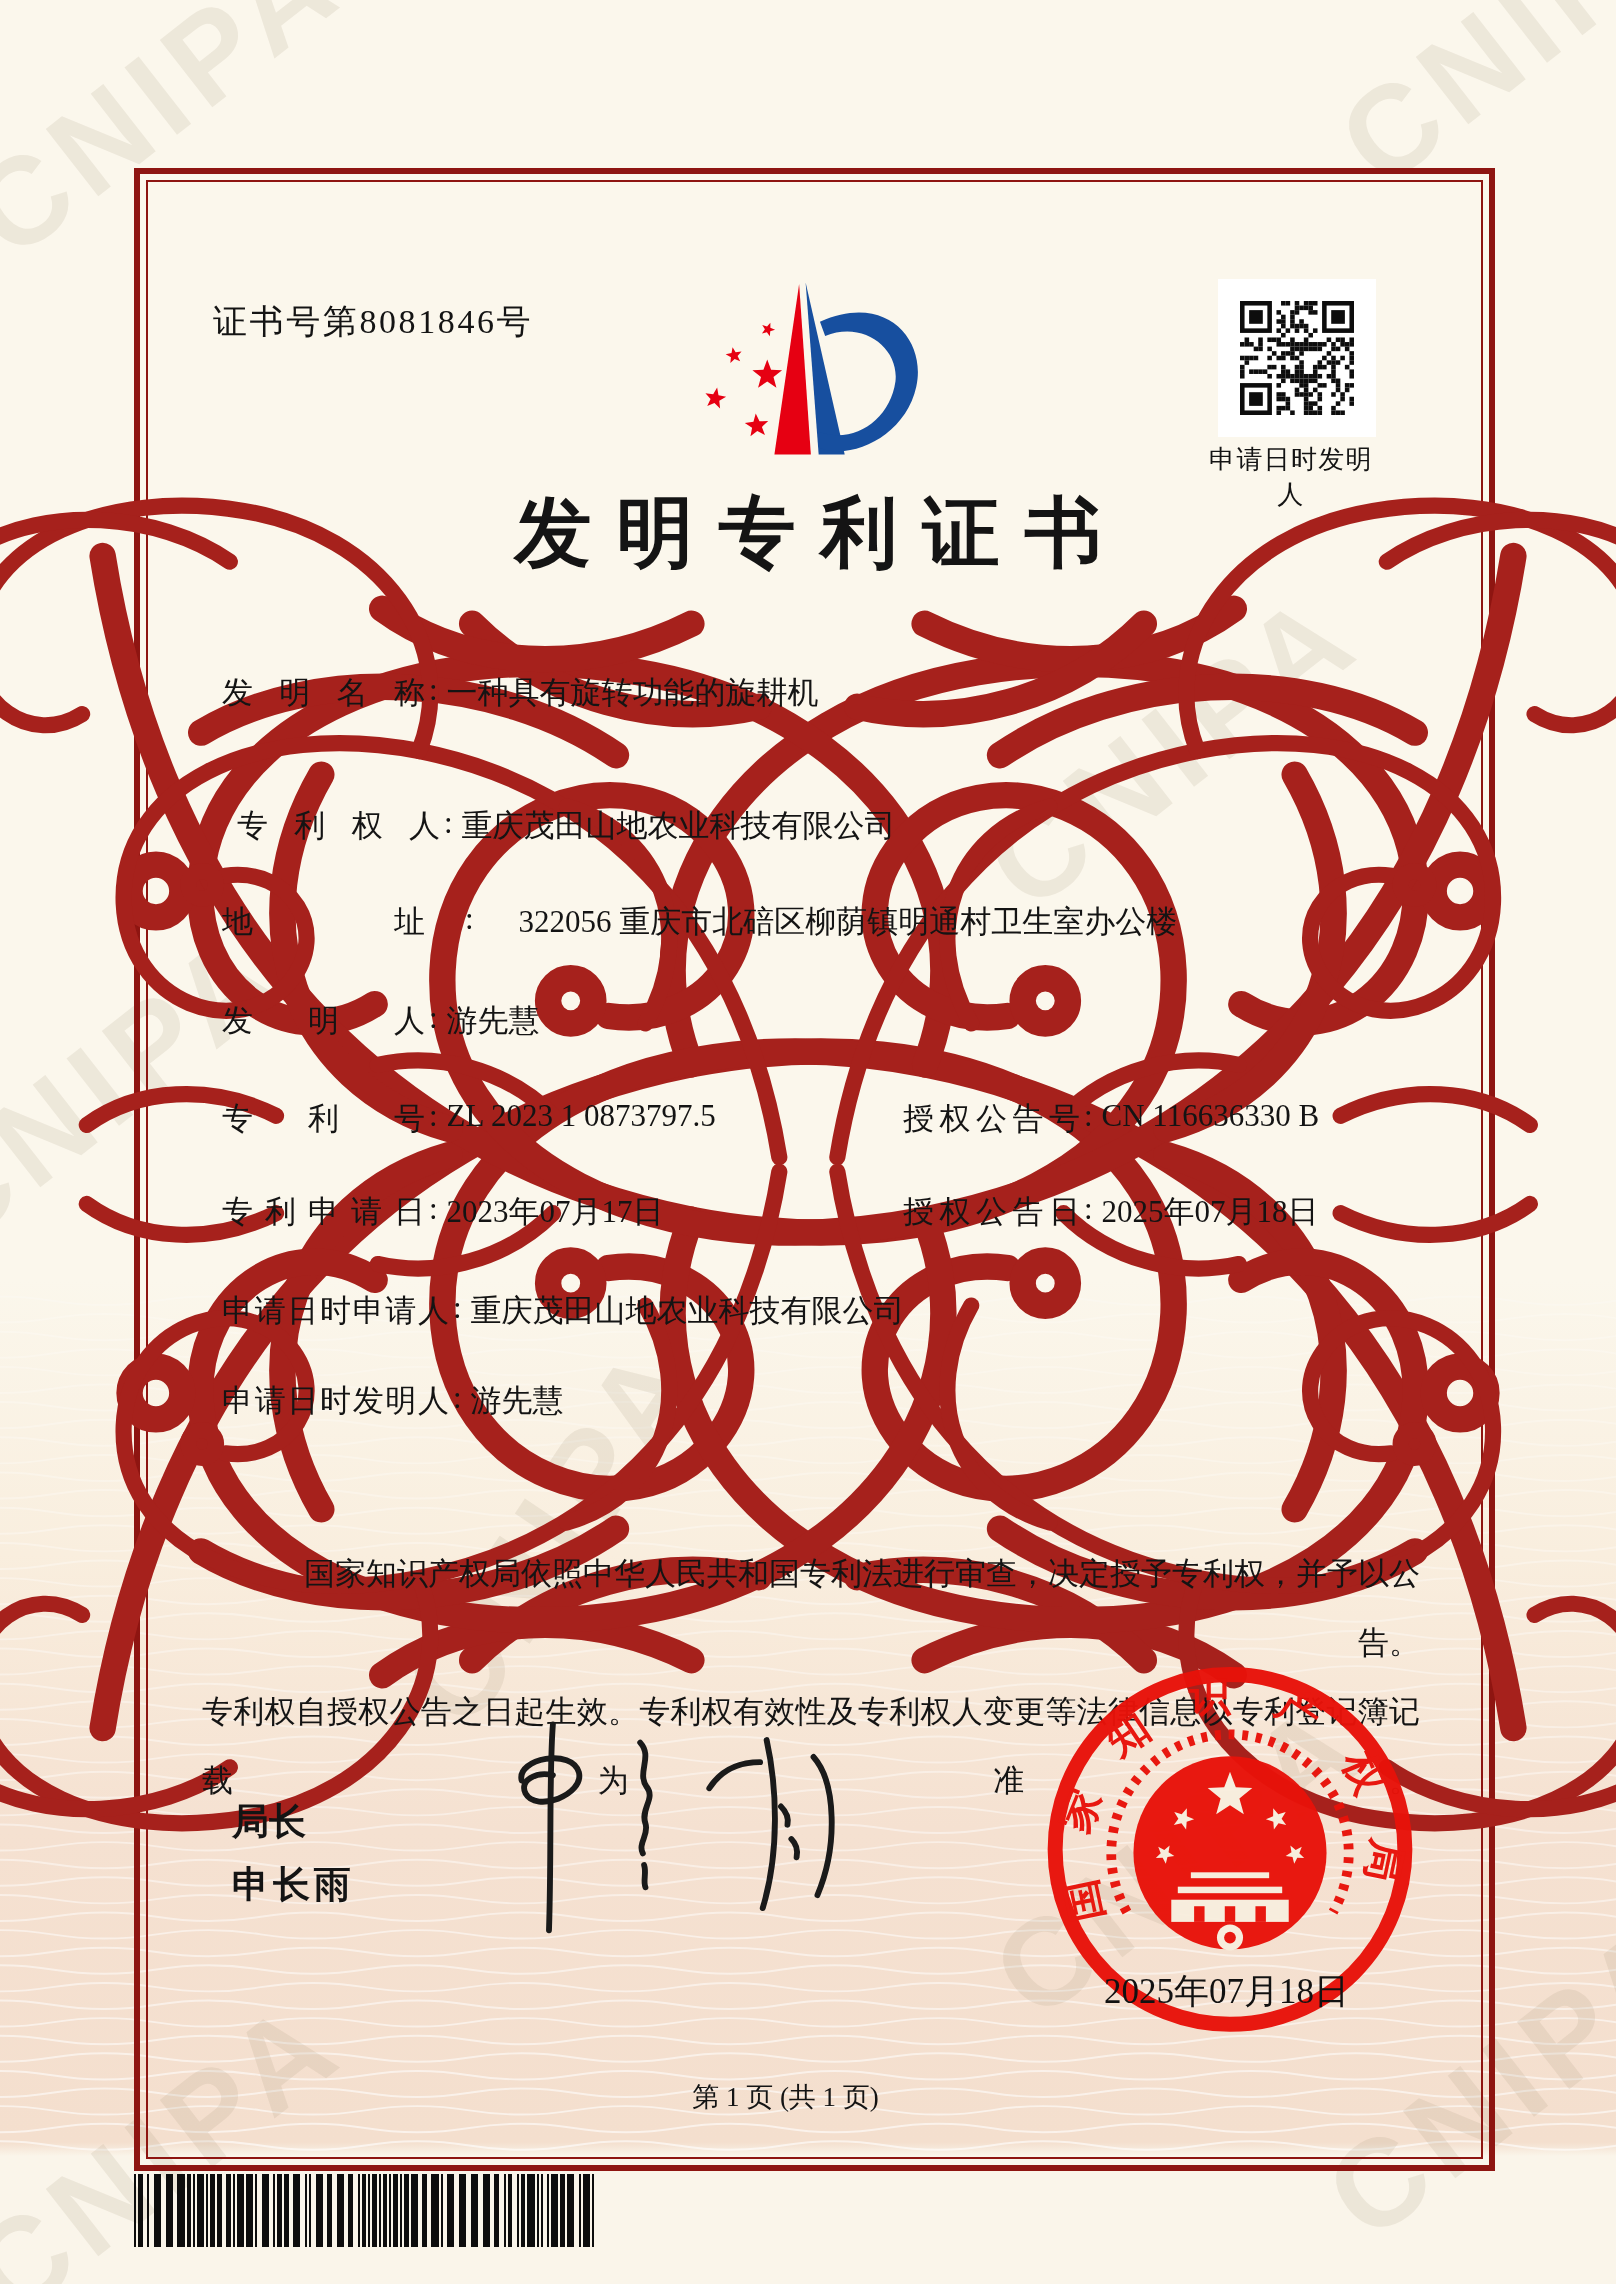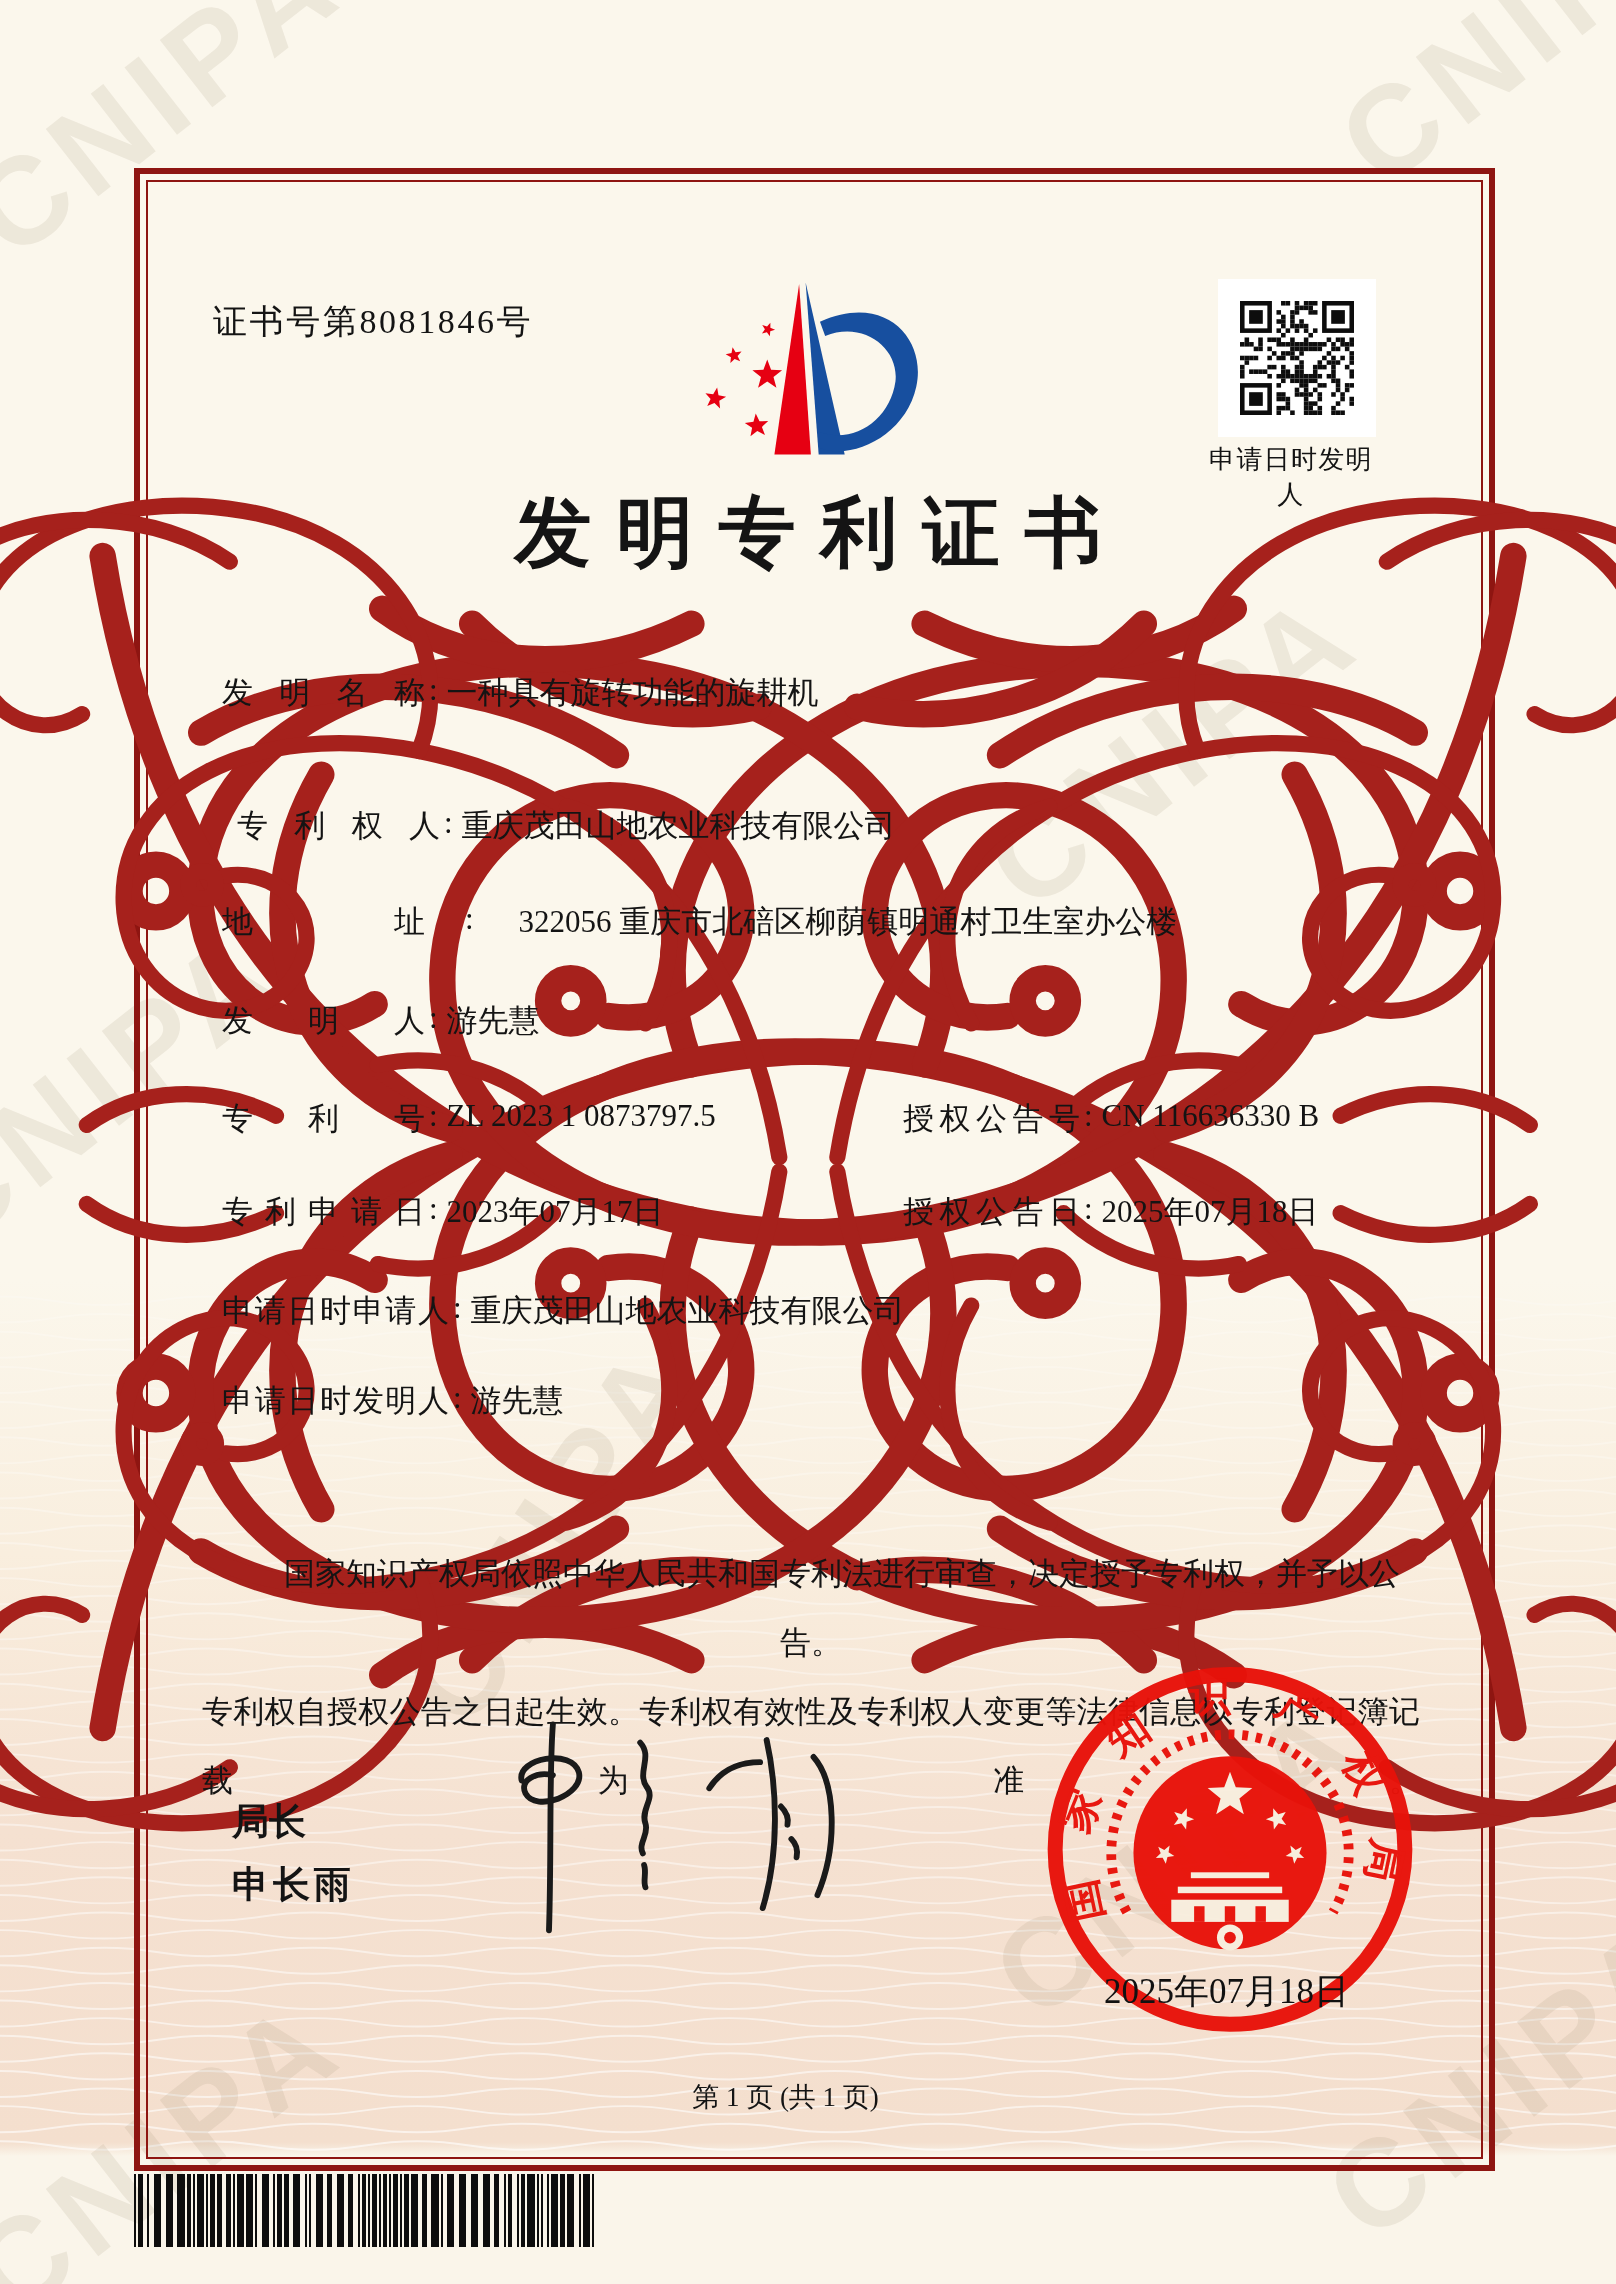--- a/index.html
+++ b/index.html
@@ -32,21 +32,21 @@
          font-size:77px;font-weight:700;letter-spacing:25px;padding-left:25px;box-sizing:border-box;}
   
   .row{position:absolute;left:222px;display:flex;font-size:31px;white-space:nowrap;}
   .row .lbl{display:inline-block;width:203px;text-align:justify;text-align-last:justify;}
   .row .lbl-wide{display:inline-block;width:227px;text-align:justify;text-align-last:justify;}
   .row .colon{margin:0 9px 0 3.9px;}
   .row.right{left:903px;}
   .row.right .lbl{width:177px;}
   
   .legal{position:absolute;left:202px;top:1539px;width:1218px;font-size:31px;line-height:69px;}
-  .legal .l1{text-indent:2em;text-align:center;}
+  .legal .l1{text-indent:2em;text-align:right;}
   .legal .l2{text-align:justify;text-align-last:justify;}
   
   .officer-title{position:absolute;left:232px;top:1797px;font-size:37px;font-weight:700;
                  font-family:"Liberation Sans","DejaVu Sans",sans-serif;}
   .officer-name{position:absolute;left:232px;top:1860px;font-size:37px;font-weight:700;
                 font-family:"Liberation Sans","DejaVu Sans",sans-serif;letter-spacing:3.9px;}
   .sig{position:absolute;left:476px;top:1702px;}
   
   .seal{position:absolute;left:1031px;top:1657px;z-index:5;opacity:0.97;}
   .seal-date{position:absolute;left:1044px;top:1968px;width:365px;text-align:center;

